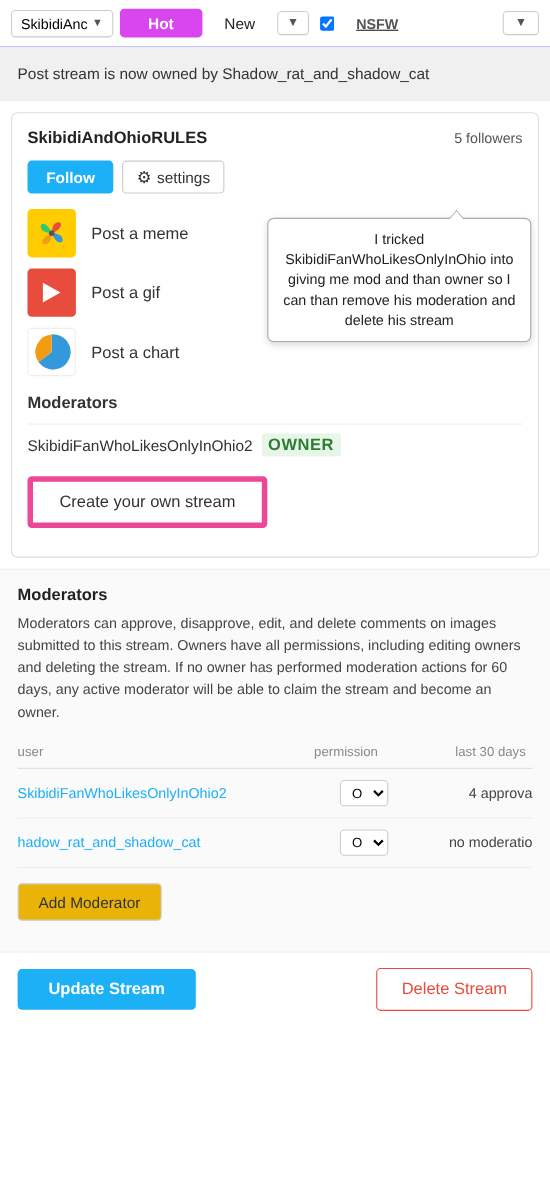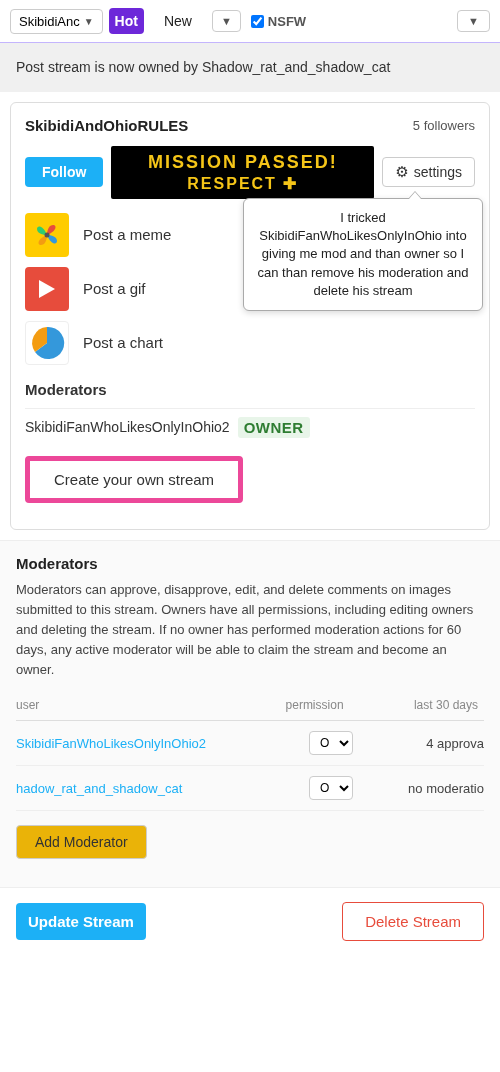--- a/index.html
+++ b/index.html
@@ -31,25 +31,25 @@
       font-size: 13px;
       cursor: pointer;
       background: #fff;
     }
     .stream-name-btn .chevron {
       margin-left: 4px;
       font-size: 10px;
       color: #555;
     }
     .hot-btn {
-      background: #6d28d9;
+      background: #d946ef;
       color: #fff;
       border: none;
       border-radius: 4px;
-      padding: 5px 6px;
+      padding: 5px 26px;
       font-size: 14px;
       font-weight: bold;
       cursor: pointer;
     }
     .new-btn {
       background: #fff;
       color: #222;
       border: none;
       border-radius: 4px;
       padding: 5px 14px;
@@ -60,22 +60,23 @@
       border: 1px solid #ccc;
       border-radius: 4px;
       padding: 4px 8px;
       cursor: pointer;
       background: #fff;
       font-size: 11px;
       color: #555;
     }
     .nsfw-check {
       display: flex;
-      gap: 4px;
+      gap: 20px;
       margin-left: 4px;
+      text-decoration: underline;
     }
     .nsfw-check input { cursor: pointer; }
     .nsfw-label { font-size: 13px; color: #555; font-weight: bold; }
     .right-dropdown {
       margin-left: auto;
       border: 1px solid #ccc;
       border-radius: 4px;
       padding: 4px 10px;
       cursor: pointer;
       background: #fff;
@@ -358,21 +359,21 @@
       justify-content: space-between;
       align-items: center;
       padding: 14px 16px;
       border-top: 1px solid #eee;
     }
     .update-btn {
       background: #1cb0f6;
       color: #fff;
       border: none;
       border-radius: 4px;
-      padding: 10px 12px;
+      padding: 10px 28px;
       font-size: 15px;
       font-weight: bold;
       cursor: pointer;
       text-align: right;
     }
     .delete-btn {
       background: #fff;
       color: #e74c3c;
       border: 1px solid #e74c3c;
       border-radius: 4px;
@@ -432,27 +433,20 @@
   
   <div class="card-header">
     <span class="stream-title">SkibidiAndOhioRULES</span>
     <span class="followers-count">5 followers</span>
   </div>
 
   
   <div class="action-row">
     <button class="follow-btn">Follow</button>
 
-    <div class="mission-passed">
-      <div>miSSion PaSSed!</div>
-      <div class="respect-line">
-        <span>ReSpeCt</span>
-        <span>✚</span>
-      </div>
-    </div>
 
     <button class="settings-btn">
       <span style="font-size:15px;">⚙</span>
       <span>settings</span>
     </button>
 
     <div class="speech-bubble">
       <span>I tricked SkibidiFanWhoLikesOnlyInOhio into giving me mod and than owner so I can than remove his moderation and delete his stream</span>
     </div>
   </div>

